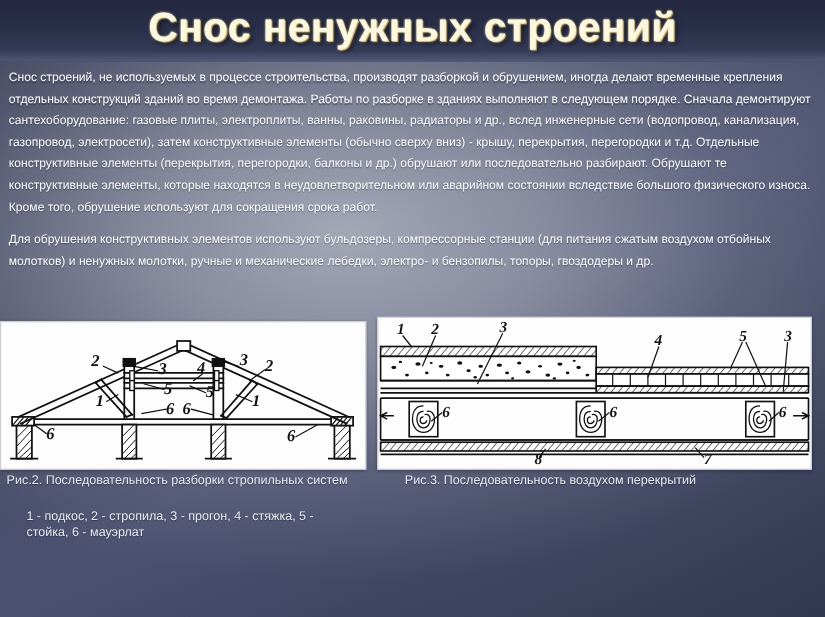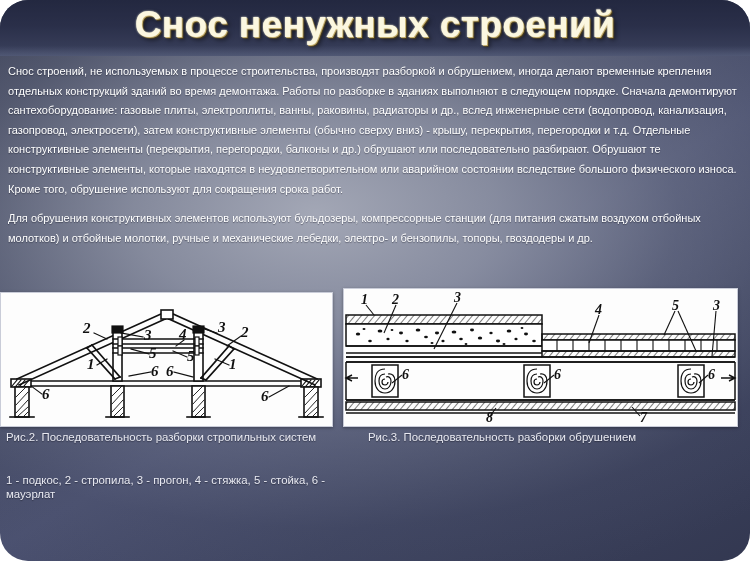--- a/index.html
+++ b/index.html
@@ -19,21 +19,20 @@
     height: 561px;
     overflow: hidden;
     background:
       radial-gradient(ellipse 110% 85% at 42% 38%,
         rgba(168,172,186,0.95) 0%,
         rgba(150,155,172,0.80) 22%,
         rgba(118,124,146,0.48) 44%,
         rgba(80,86,112,0.18) 66%,
         rgba(55,60,82,0.0) 82%),
       linear-gradient(150deg, #2e3348 0%, #363b52 18%, #444a63 38%, #4b5170 55%, #3e4460 74%, #333851 100%);
-    border-radius: 28px;
   }
 
   
   #title-band {
     position: absolute;
     left: 0; top: 0;
     width: 750px;
     height: 56px;
     background: linear-gradient(180deg, #232840 0%, #2a2f49 45%, #343a55 78%, #3d4460 100%);
     overflow: hidden;
@@ -107,35 +106,35 @@
   .caption-block {
     position: absolute;
     color: #e9eaf2;
     font-family: "Liberation Sans", sans-serif;
     font-size: 11.4px;
     line-height: 14.6px;
     text-shadow: 0 1px 1px rgba(20,22,36,0.5);
   }
   #caption-left  { left: 6px;   top: 430px; width: 326px; }
   #caption-right { left: 368px; top: 430px; width: 370px; }
-  .caption-title { margin: 0 0 28px 0; }
-  .caption-legend { margin: 0; }
+  .caption-title { margin: 0 0 16px 0; }
+  .caption-legend { margin: 18px; }
 </style>
 </head>
 <body>
 
 <div id="slide">
 
   <div id="title-band">
     <div id="slide-title">Снос ненужных строений</div>
   </div>
 
   <div id="body-text">
     <p class="para">Снос строений, не используемых в процессе строительства, производят разборкой и обрушением, иногда делают временные крепления отдельных конструкций зданий во время демонтажа. Работы по разборке в зданиях выполняют в следующем порядке. Сначала демонтируют сантехоборудование: газовые плиты, электроплиты, ванны, раковины, радиаторы и др., вслед инженерные сети (водопровод, канализация, газопровод, электросети), затем конструктивные элементы (обычно сверху вниз) - крышу, перекрытия, перегородки и т.д. Отдельные конструктивные элементы (перекрытия, перегородки, балконы и др.) обрушают или последовательно разбирают. Обрушают те конструктивные элементы, которые находятся в неудовлетворительном или аварийном состоянии вследствие большого физического износа. Кроме того, обрушение используют для сокращения срока работ.</p>
-    <p class="para">Для обрушения конструктивных элементов используют бульдозеры, компрессорные станции (для питания сжатым воздухом отбойных молотков) и отбойные молотки, ручные и механические лебедки, электро- и бензопилы, топоры, гвоздодеры и др.</p>
+    <p class="para">Для обрушения конструктивных элементов используют бульдозеры, компрессорные станции (для питания сжатым воздухом отбойных молотков) и ненужных молотки, ручные и механические лебедки, электро- и бензопилы, топоры, гвоздодеры и др.</p>
   </div>
 
   <div class="figure-panel" id="figure-left">
     <svg class="figure-svg" viewBox="0 0 331 133" preserveAspectRatio="none">
       <g fill="none" stroke="#111" stroke-width="1.6" stroke-linecap="square">
 
         <line x1="16" y1="88" x2="318" y2="88"></line>
         <line x1="16" y1="93" x2="318" y2="93"></line>
 
         <rect x="10" y="86" width="20" height="8" fill="#fff" stroke="#111" stroke-width="1.6"></rect>
@@ -396,16 +395,16 @@
       </g>
     </svg>
   </div>
 
   <div class="caption-block" id="caption-left">
     <p class="caption-title">Рис.2. Последовательность разборки стропильных систем</p>
     <p class="caption-legend">1 - подкос, 2 - стропила, 3 - прогон, 4 - стяжка, 5 - стойка, 6 - мауэрлат</p>
   </div>
 
   <div class="caption-block" id="caption-right">
-    <p class="caption-title">Рис.3. Последовательность разборки обрушением</p>
+    <p class="caption-title">Рис.3. Последовательность воздухом перекрытий</p>
   </div>
 
 </div>
 
 </body></html>

